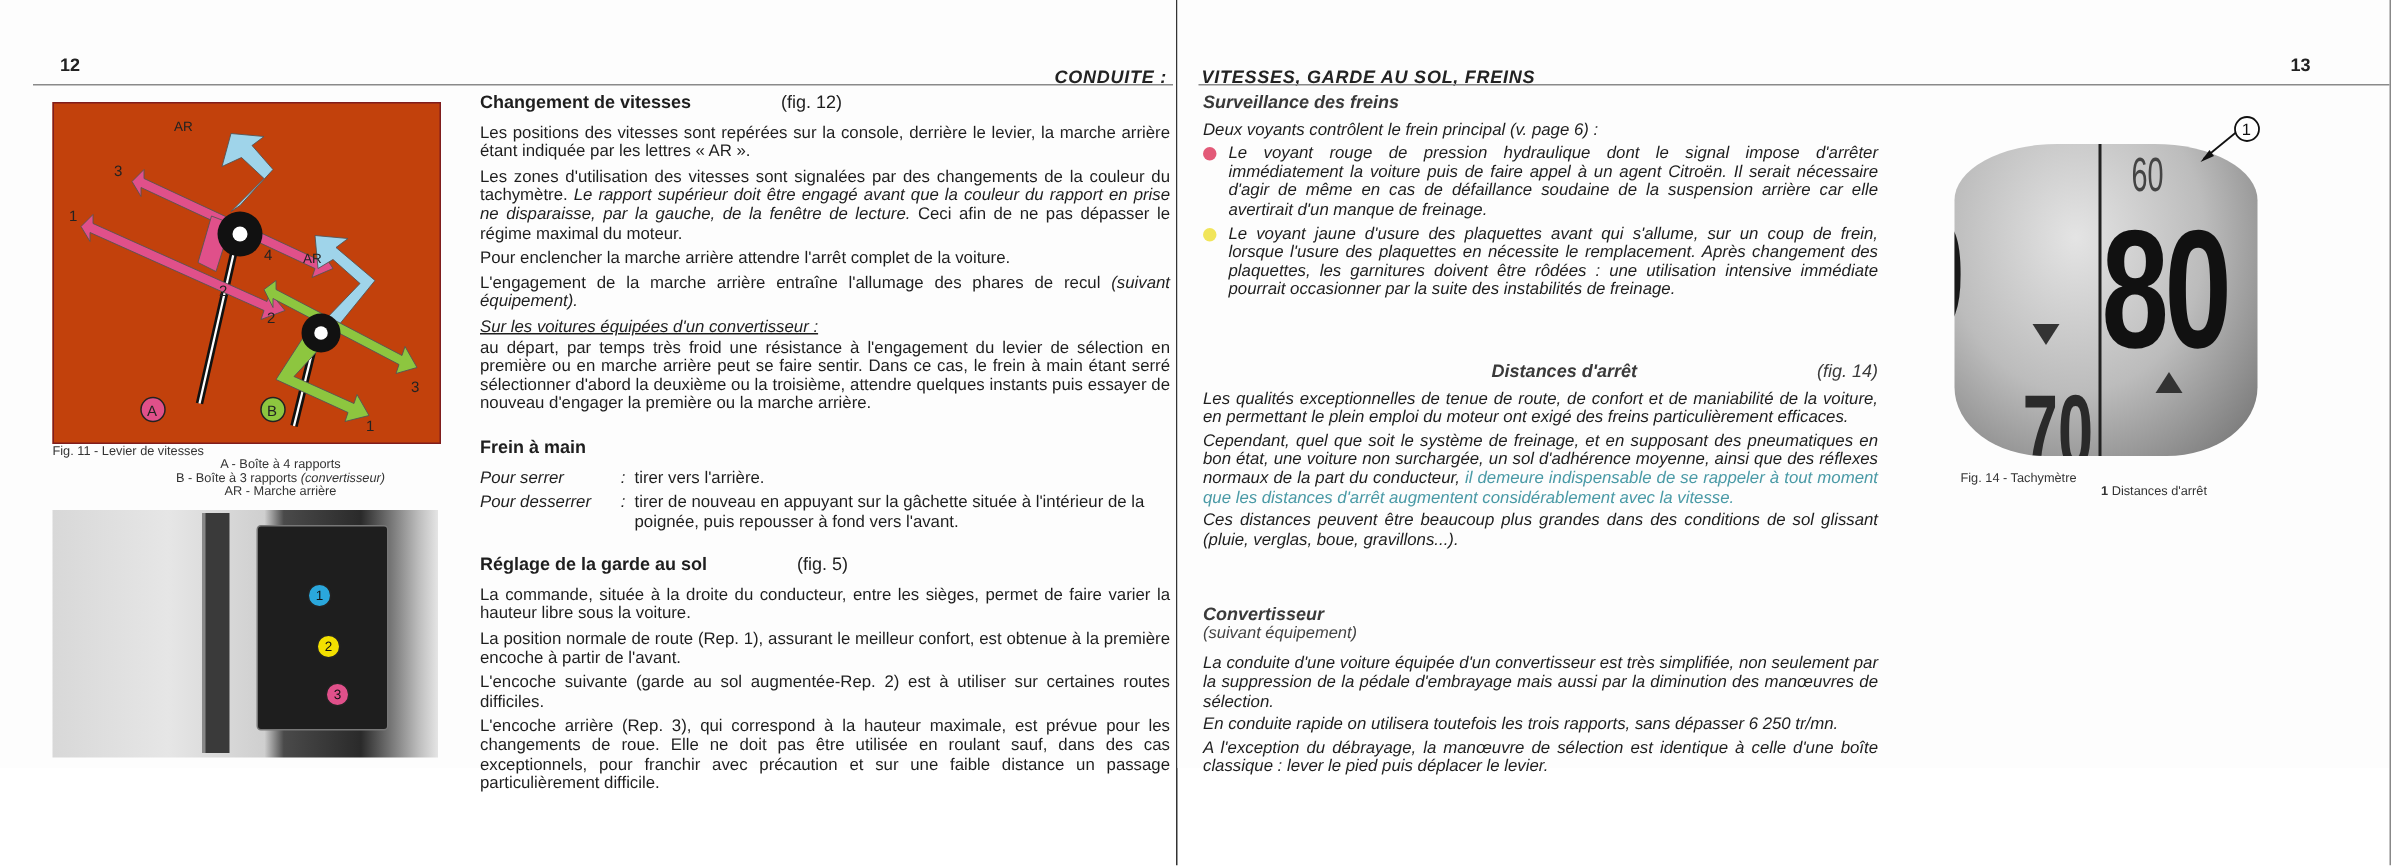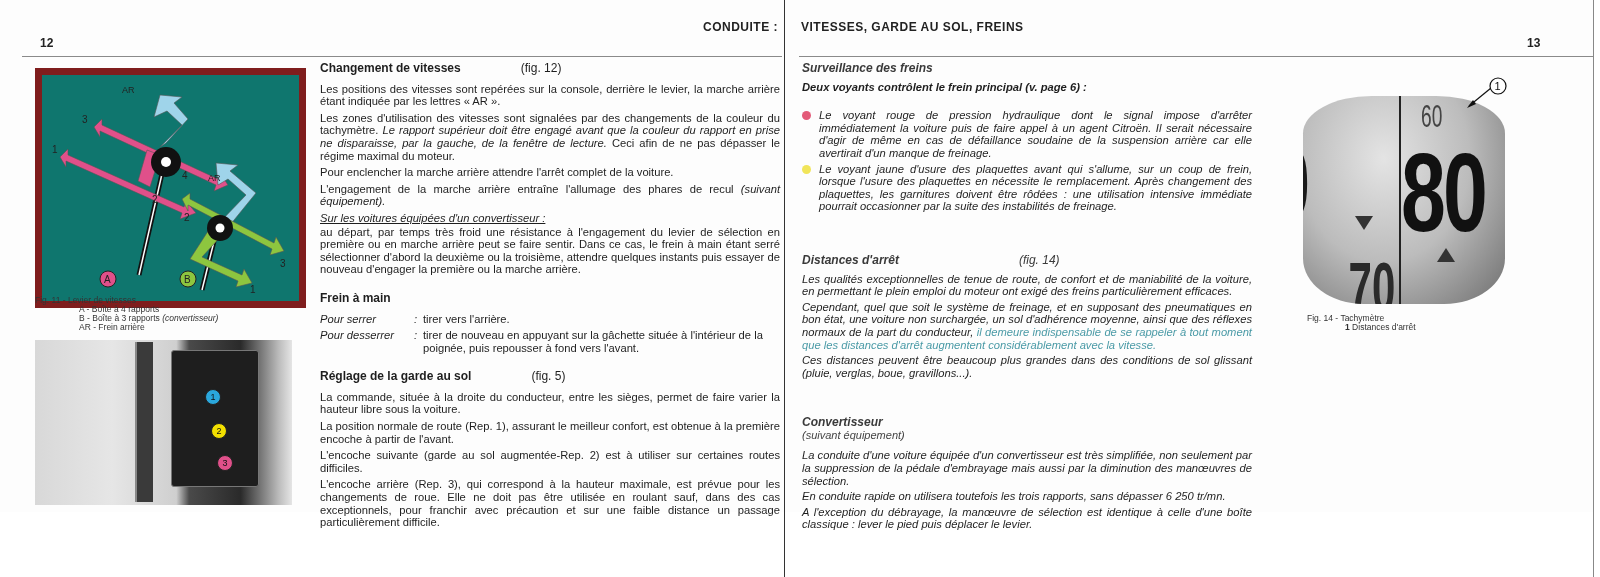--- a/index.html
+++ b/index.html
@@ -4,25 +4,25 @@
 <style>
   html, body { margin:0; padding:0; }
   body { width:1600px; height:577px; background:#fff; position:relative; overflow:hidden;
          font-family:"Liberation Sans", sans-serif; color:#1e1e1e; }
   .page { position:absolute; top:0; height:512px; background:#fdfdfd; }
   #page-left { left:0; width:784px; }
   #page-right { left:785px; width:808px; }
   .gutter { position:absolute; left:784px; top:0; width:1px; height:577px; background:#333; }
   .right-edge { position:absolute; left:1593px; top:0; width:1px; height:577px; background:#888; }
   .pnum { position:absolute; top:36px; font-size:12px; font-weight:bold; color:#222; }
-  .running-head { position:absolute; top:20px; font-size:12px; font-weight:bold; letter-spacing:0.5px; color:#222; }
+  .running-head { position:absolute; top:44px; font-size:12px; font-weight:bold; letter-spacing:0.5px; color:#222;font-style:italic; }
   .rule { position:absolute; top:56px; height:1px; background:#8a8a8a; }
-  .fig-box { position:absolute; border:7px solid #7f1d1d; background:#0f766e; }
+  .fig-box { position:absolute; border:1px solid #7f1d1d; background:#c2410c; }
   .caption { position:absolute; font-size:8.5px; line-height:9px; color:#333; }
-  .caption .ind { display:block; padding-left:44px; }
+  .caption .ind { display:block; padding-left:44px;text-align:center; }
   .caption .ind b { font-weight:bold; }
   .col { position:absolute; font-size:11.2px; line-height:12.6px; color:#1e1e1e; }
   .col p { margin:0 0 4px 0; text-align:justify; }
   .col h3 { margin:0 0 8px 0; font-size:12px; font-weight:bold; }
   .col h3 .figref { font-weight:normal; margin-left:60px; }
   .col .u { text-decoration:underline; font-style:italic; display:block; margin-bottom:1px; }
   .col i { font-style:italic; }
   .def { display:flex; margin-bottom:4px; }
   .def .term { width:103px; font-style:italic; flex-shrink:0; }
   .r { font-style:italic; }
@@ -78,21 +78,21 @@
       <circle cx="66" cy="204" r="8" fill="#e0508a" stroke="#222" stroke-width="1"></circle>
       <text x="62" y="208" font-size="10" fill="#222">A</text>
       <circle cx="146" cy="204" r="8" fill="#8dc63f" stroke="#222" stroke-width="1"></circle>
       <text x="142" y="208" font-size="10" fill="#222">B</text>
     </svg>
   </div>
   <div class="caption" style="left:35px; top:296px; width:260px;">
     <span>Fig. 11 - Levier de vitesses</span>
     <span class="ind">A - Boîte à 4 rapports</span>
     <span class="ind"><span>B - Boîte à 3 rapports</span> <i>(convertisseur)</i></span>
-    <span class="ind">AR - Frein arrière</span>
+    <span class="ind">AR - Marche arrière</span>
   </div>
 
   <div class="fig-box" style="left:35px; top:340px; width:257px; height:165px; border:none; background:linear-gradient(90deg,#d8d8d8 0%,#e6e6e6 30%,#cfcfcf 55%,#4a4a4a 60%,#2a2a2a 80%,#bdbdbd 95%,#e5e5e5 100%);">
     <div style="position:absolute; left:100px; top:2px; width:16px; height:160px; background:#3a3a3a; border-left:2px solid #888;"></div>
     <div style="position:absolute; left:136px; top:10px; width:86px; height:135px; background:#1e1e1e; border:1px solid #777; border-radius:3px;"></div>
     <div style="position:absolute; left:170px; top:49px; width:14px; height:14px; border-radius:50%; background:#2aa7dc; border:1px solid #222; font-size:9px; text-align:center; line-height:14px; color:#111;"><span>1</span></div>
     <div style="position:absolute; left:176px; top:83px; width:14px; height:14px; border-radius:50%; background:#f3e000; border:1px solid #222; font-size:9px; text-align:center; line-height:14px; color:#111;"><span>2</span></div>
     <div style="position:absolute; left:182px; top:115px; width:14px; height:14px; border-radius:50%; background:#e0508a; border:1px solid #222; font-size:9px; text-align:center; line-height:14px; color:#111;"><span>3</span></div>
   </div>
 
@@ -125,34 +125,34 @@
 
 <div class="gutter"></div>
 
 <div class="page" id="page-right">
   <div class="running-head" style="left:16px;">VITESSES, GARDE AU SOL, FREINS</div>
   <div class="pnum" style="left:742px;">13</div>
   <div class="rule" style="left:14px; width:794px;"></div>
 
   <div class="col r" style="left:17px; top:62px; width:450px;">
     <h3 style="margin-bottom:6px;">Surveillance des freins</h3>
-    <p style="margin-bottom:16px;font-weight:bold;">Deux voyants contrôlent le frein principal (v. page 6) :</p>
+    <p style="margin-bottom:3px;">Deux voyants contrôlent le frein principal (v. page 6) :</p>
     <div style="padding-left:16px;font-style:italic;">
       <div class="bullet">
         <span class="dot" style="background:#e35a78;"></span>
         <span style="text-align:justify;">Le voyant rouge de pression hydraulique dont le signal impose d'arrêter immédiatement la voiture puis de faire appel à un agent Citroën. Il serait nécessaire d'agir de même en cas de défaillance soudaine de la suspension arrière car elle avertirait d'un manque de freinage.</span>
       </div>
       <div class="bullet">
         <span class="dot" style="background:#f1e55a;"></span>
         <span style="text-align:justify;">Le voyant jaune d'usure des plaquettes avant qui s'allume, sur un coup de frein, lorsque l'usure des plaquettes en nécessite le remplacement. Après changement des plaquettes, les garnitures doivent être rôdées : une utilisation intensive immédiate pourrait occasionner par la suite des instabilités de freinage.</span>
       </div>
     </div>
 
     <div style="height:38px;"></div>
-    <h3 style="margin-bottom:6px;"><span>Distances d'arrêt</span><span class="figref">(fig. 14)</span></h3>
+    <h3 style="margin-bottom:6px;text-align:right;"><span>Distances d'arrêt</span><span class="figref">(fig. 14)</span></h3>
     <p>Les qualités exceptionnelles de tenue de route, de confort et de maniabilité de la voiture, en permettant le plein emploi du moteur ont exigé des freins particulièrement efficaces.</p>
     <p><span>Cependant, quel que soit le système de freinage, et en supposant des pneumatiques en bon état, une voiture non surchargée, un sol d'adhérence moyenne, ainsi que des réflexes normaux de la part du conducteur, </span><span class="teal">il demeure indispensable de se rappeler à tout moment que les distances d'arrêt augmentent considérablement avec la vitesse.</span></p>
     <p>Ces distances peuvent être beaucoup plus grandes dans des conditions de sol glissant (pluie, verglas, boue, gravillons...).</p>
 
     <div style="height:34px;"></div>
     <h3>Convertisseur</h3>
     <span class="sub">(suivant équipement)</span>
     <p>La conduite d'une voiture équipée d'un convertisseur est très simplifiée, non seulement par la suppression de la pédale d'embrayage mais aussi par la diminution des manœuvres de sélection.</p>
     <p>En conduite rapide on utilisera toutefois les trois rapports, sans dépasser 6 250 tr/mn.</p>
     <p>A l'exception du débrayage, la manœuvre de sélection est identique à celle d'une boîte classique : lever le pied puis déplacer le levier.</p>

